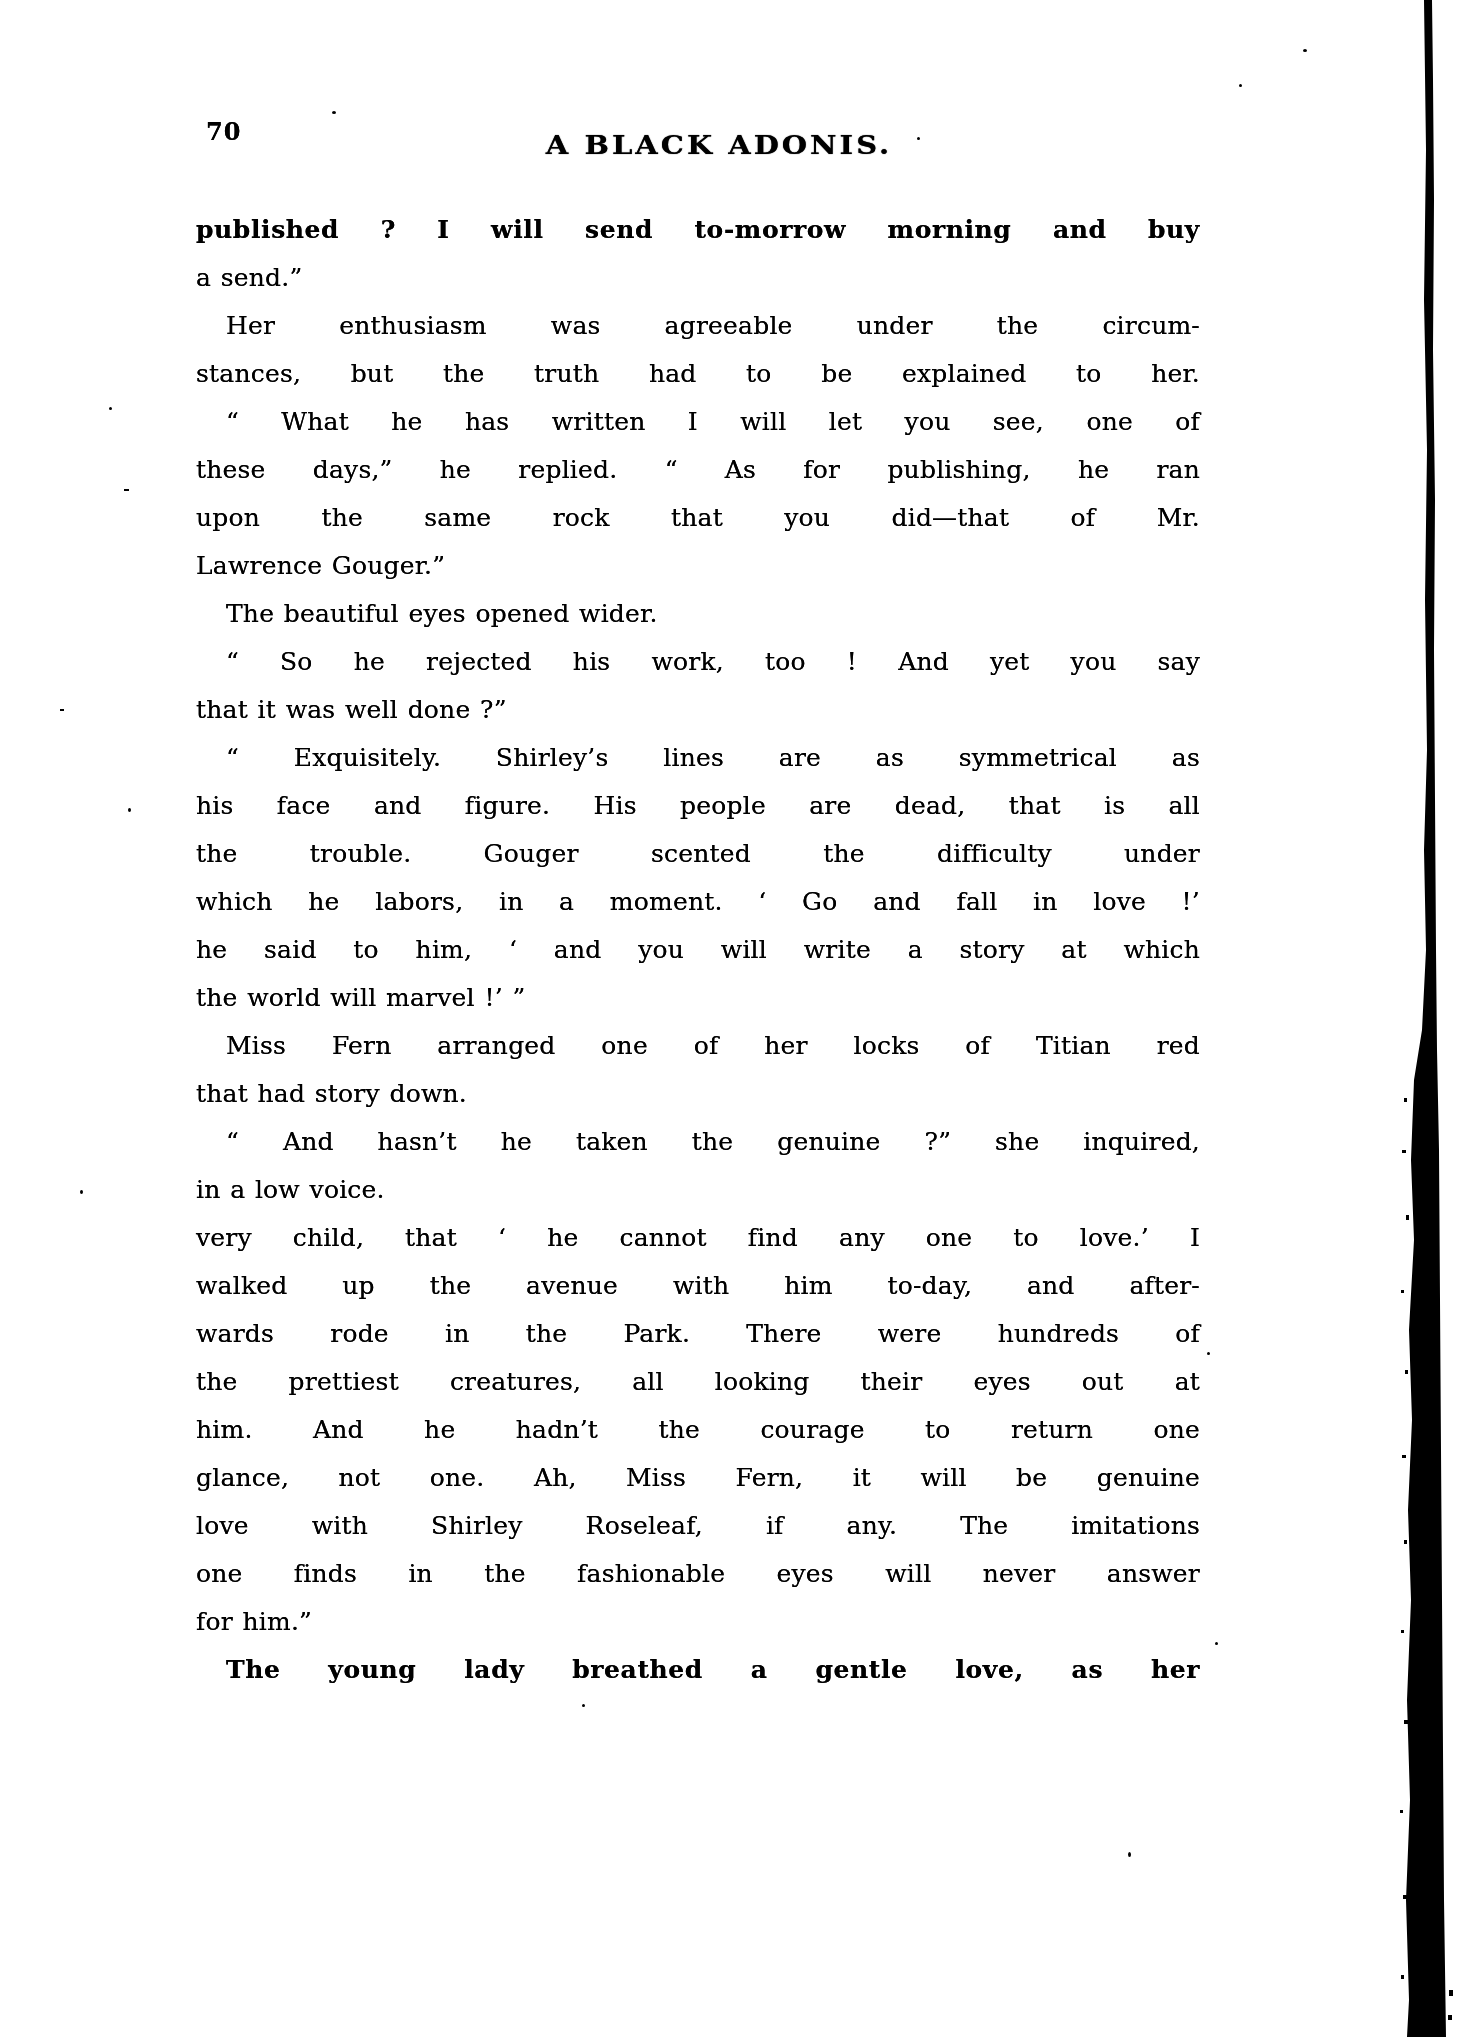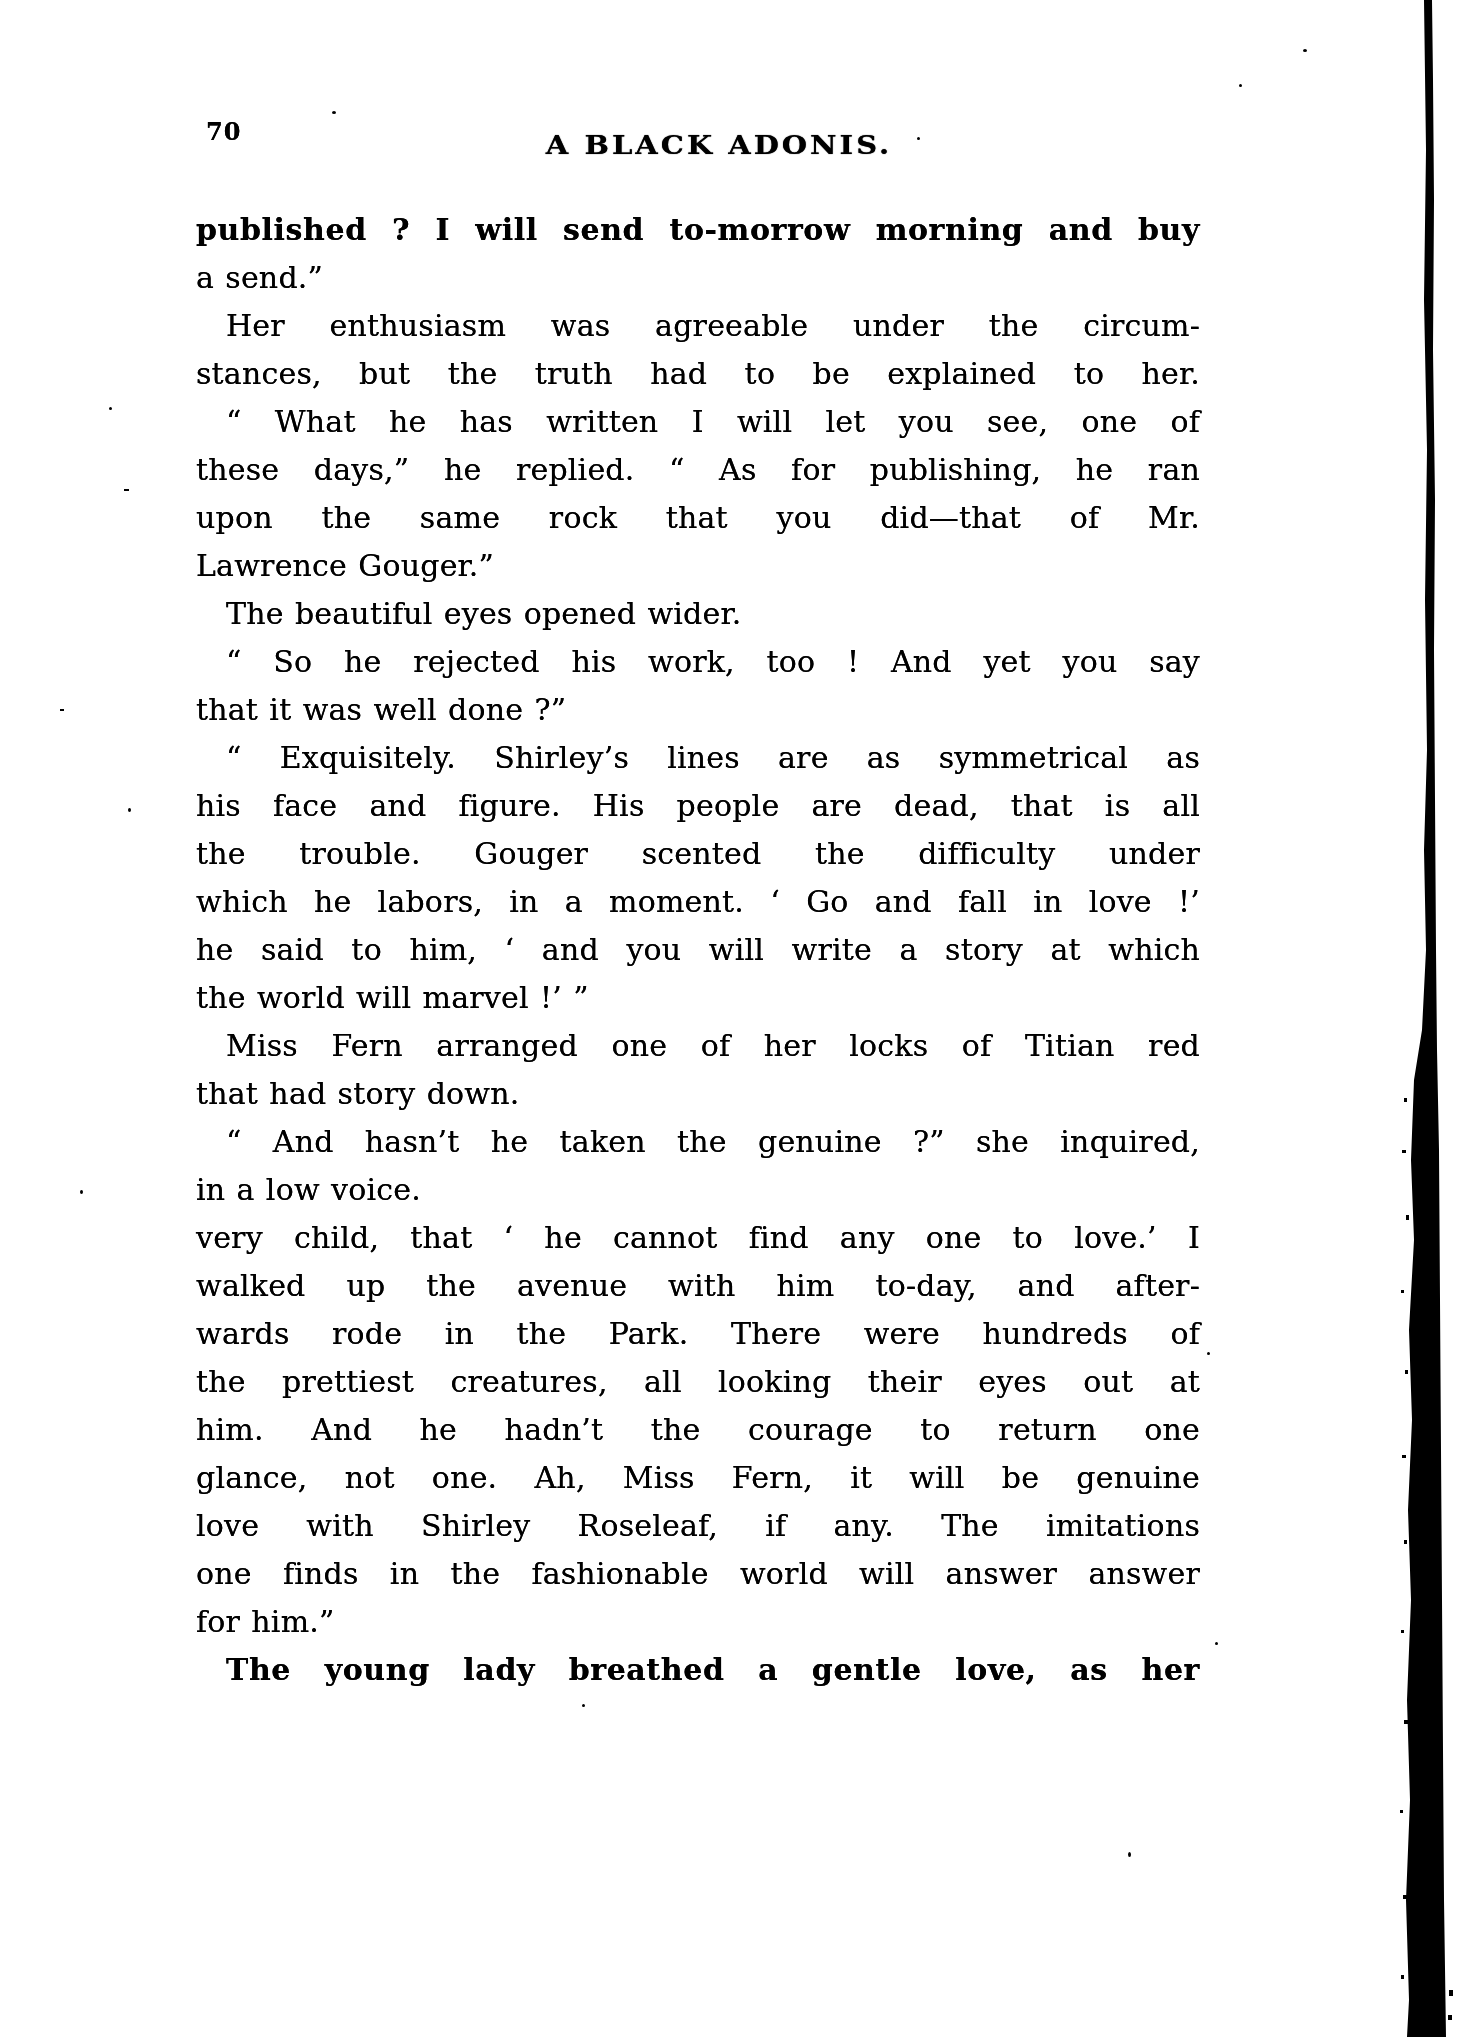--- a/index.html
+++ b/index.html
@@ -21,21 +21,21 @@
     position:absolute;left:719px;top:128px;
     transform:translateX(-50%) scaleY(0.92);
     font-size:29px;font-weight:bold;letter-spacing:3px;
     white-space:nowrap;
     text-shadow:0 0 1px rgba(0,0,0,0.9);
   }
   .text-block{
     position:absolute;left:196px;top:206px;width:1004px;
   }
   .line{
-    font-size:30px;line-height:48px;
+    font-size:25px;line-height:48px;
     letter-spacing:0.2px;word-spacing:1.5px;
     white-space:nowrap;
     text-shadow:0 0 0.5px rgba(0,0,0,0.85);
   }
   .line.jst{white-space:normal;text-align:justify;text-align-last:justify;}
   .line.ind{padding-left:30px;}
   .line.bld{font-weight:bold;letter-spacing:0.6px;}
   .gutter{position:absolute;top:0;left:1400px;width:60px;height:2037px;}
   .speck{position:absolute;background:#000;border-radius:50%;}
 </style>
@@ -70,21 +70,21 @@
       <div class="line">that had story down.</div>
       <div class="line ind jst">“ And hasn’t he taken the genuine ?” she inquired,</div>
       <div class="line">in a low voice.</div>
       <div class="line jst">very child, that ‘ he cannot find any one to love.’  I</div>
       <div class="line jst">walked up the avenue with him to-day, and after-</div>
       <div class="line jst">wards rode in the Park.  There were hundreds of</div>
       <div class="line jst">the prettiest creatures, all looking their eyes out at</div>
       <div class="line jst">him.  And he hadn’t the courage to return one</div>
       <div class="line jst">glance, not one.  Ah, Miss Fern, it will be genuine</div>
       <div class="line jst">love with Shirley Roseleaf, if any.  The imitations</div>
-      <div class="line jst">one finds in the fashionable world will answer answer</div>
+      <div class="line jst">one finds in the fashionable eyes will never answer</div>
       <div class="line">for him.”</div>
       <div class="line ind jst bld">The young lady breathed a gentle love, as her</div>
     </div>
 
   <svg class="gutter" width="60" height="2037" viewBox="0 0 60 2037" xmlns="http://www.w3.org/2000/svg">
     <polygon fill="#000" points="
       24,0 26,150 24,300 27,450 25,600 27,750 24,850 26,950 22,1030
       14,1080 11,1160 14,1240 9,1330 12,1420 8,1510 11,1600 7,1700
       10,1800 6,1900 9,2000 7,2037
       46,2037 44,1900 43,1750 42,1600 41,1450 40,1300 39,1150 37,1050

